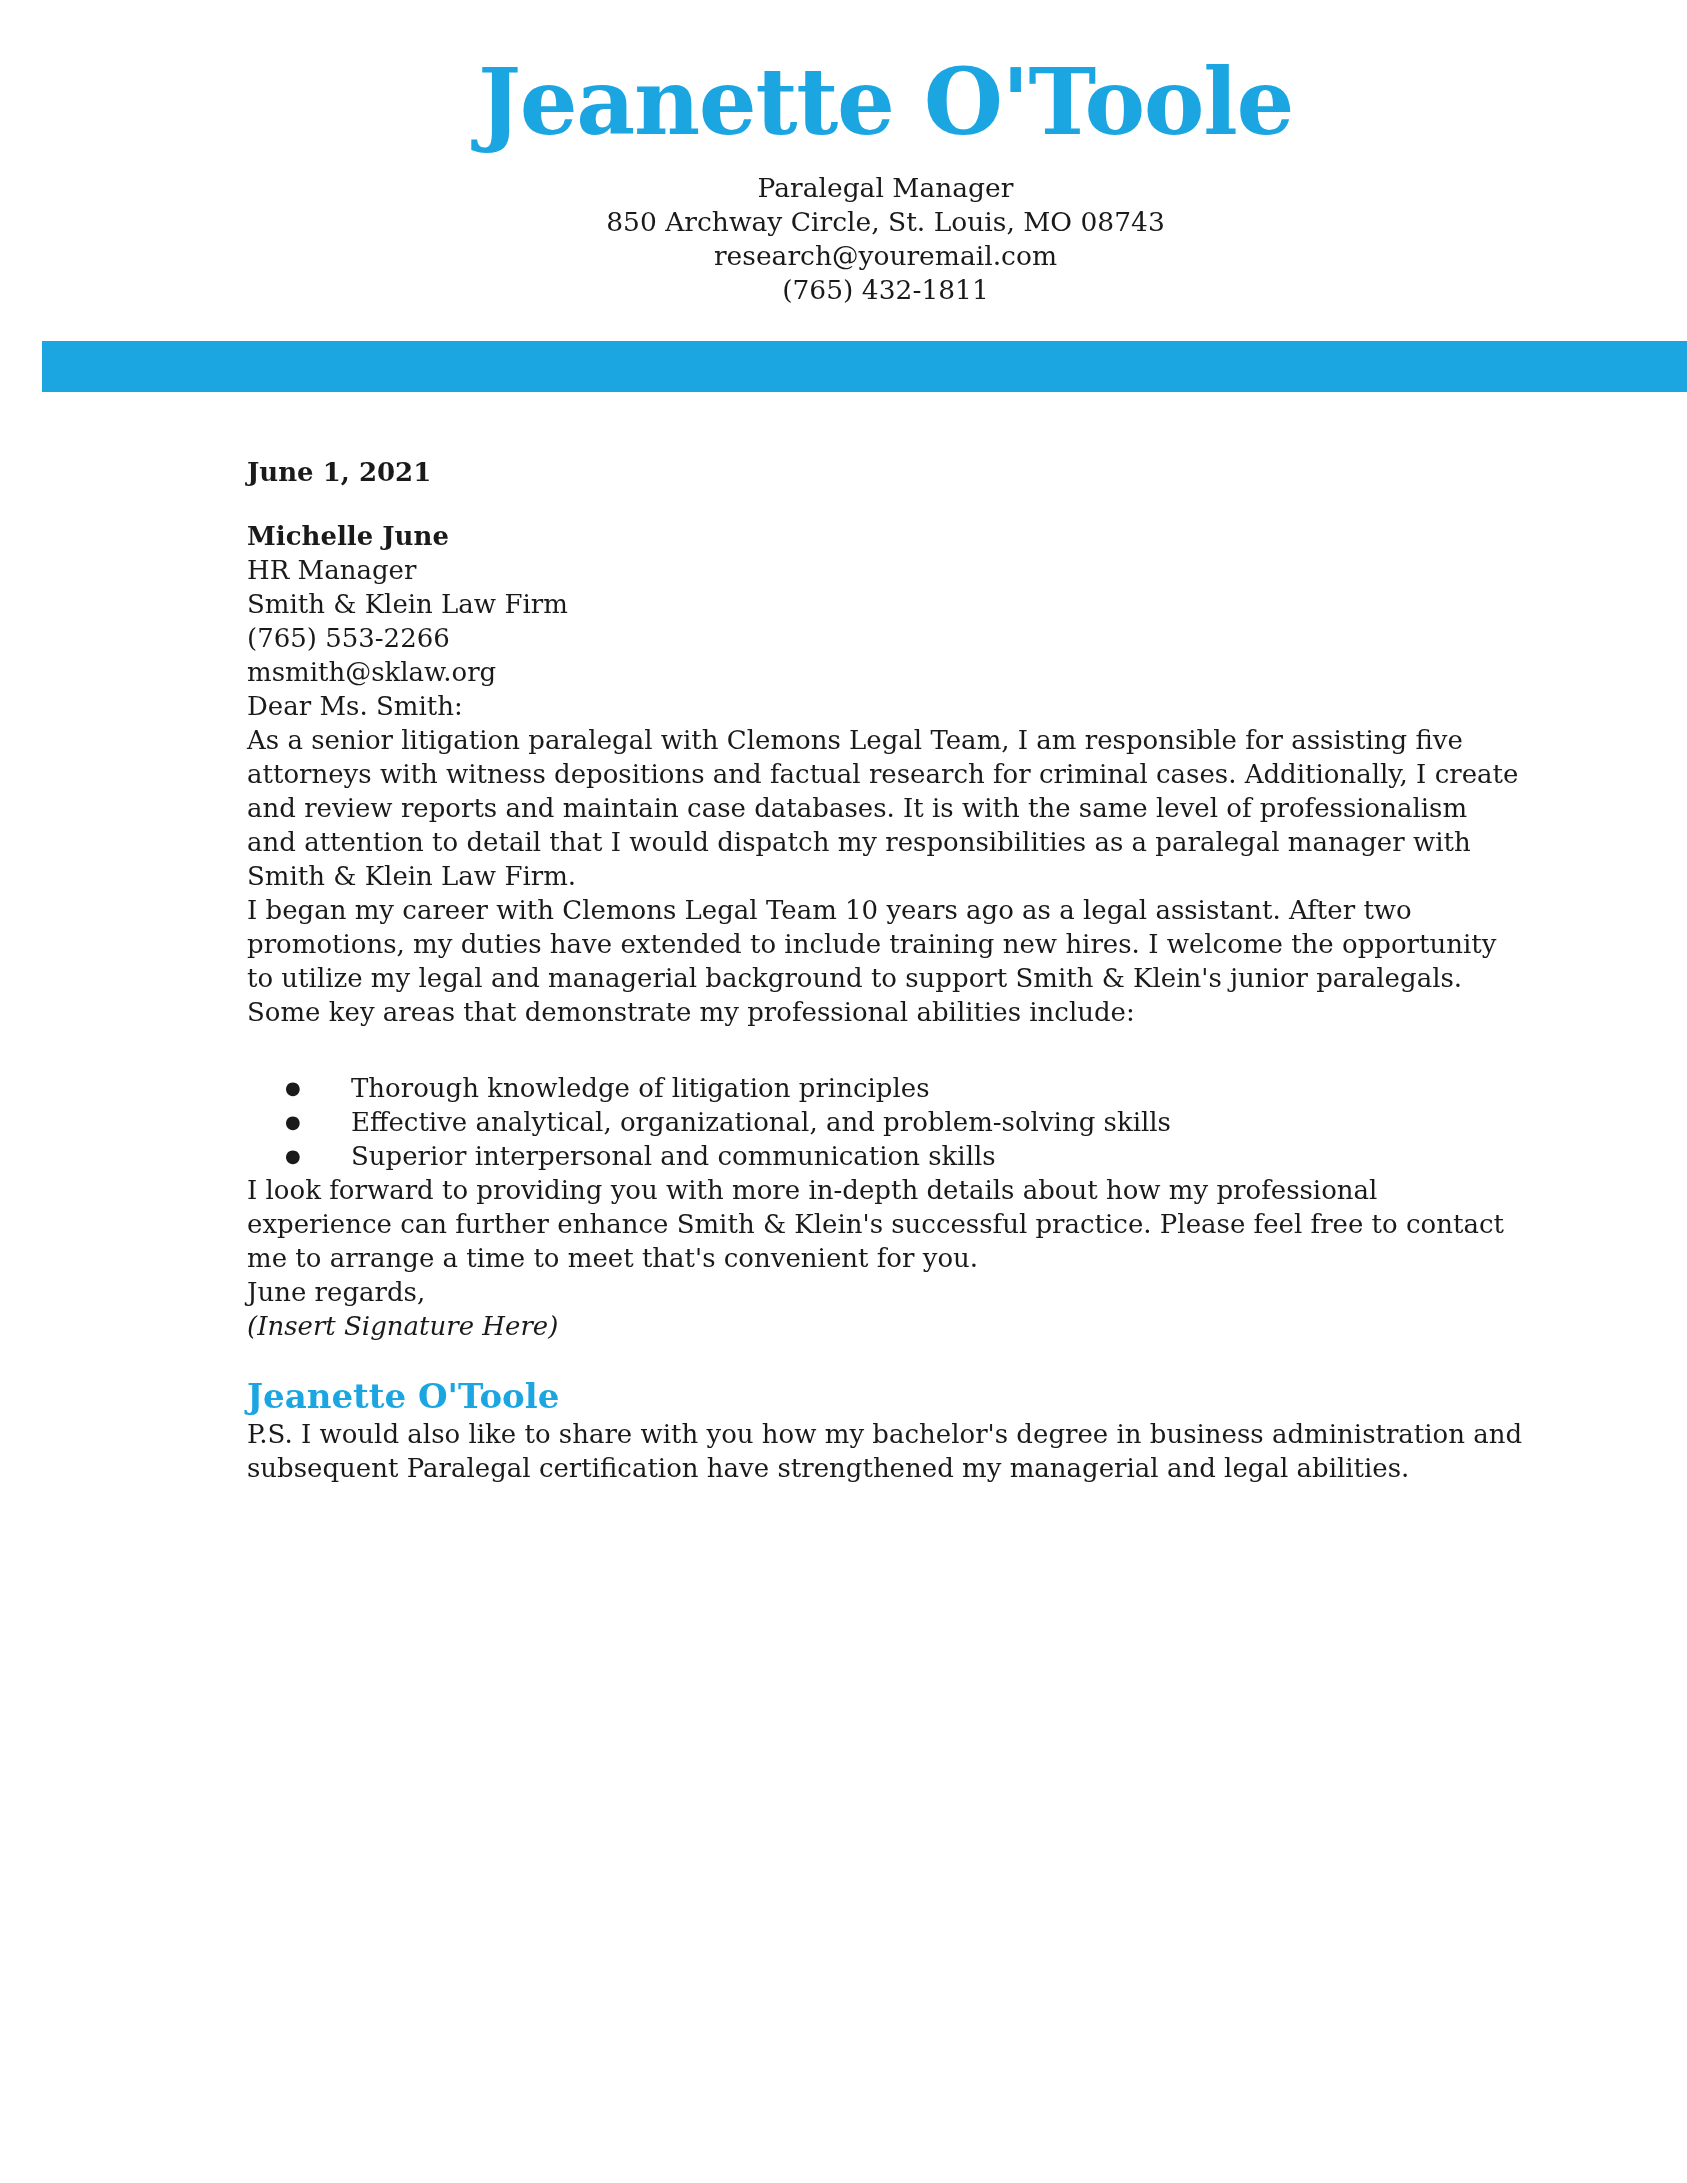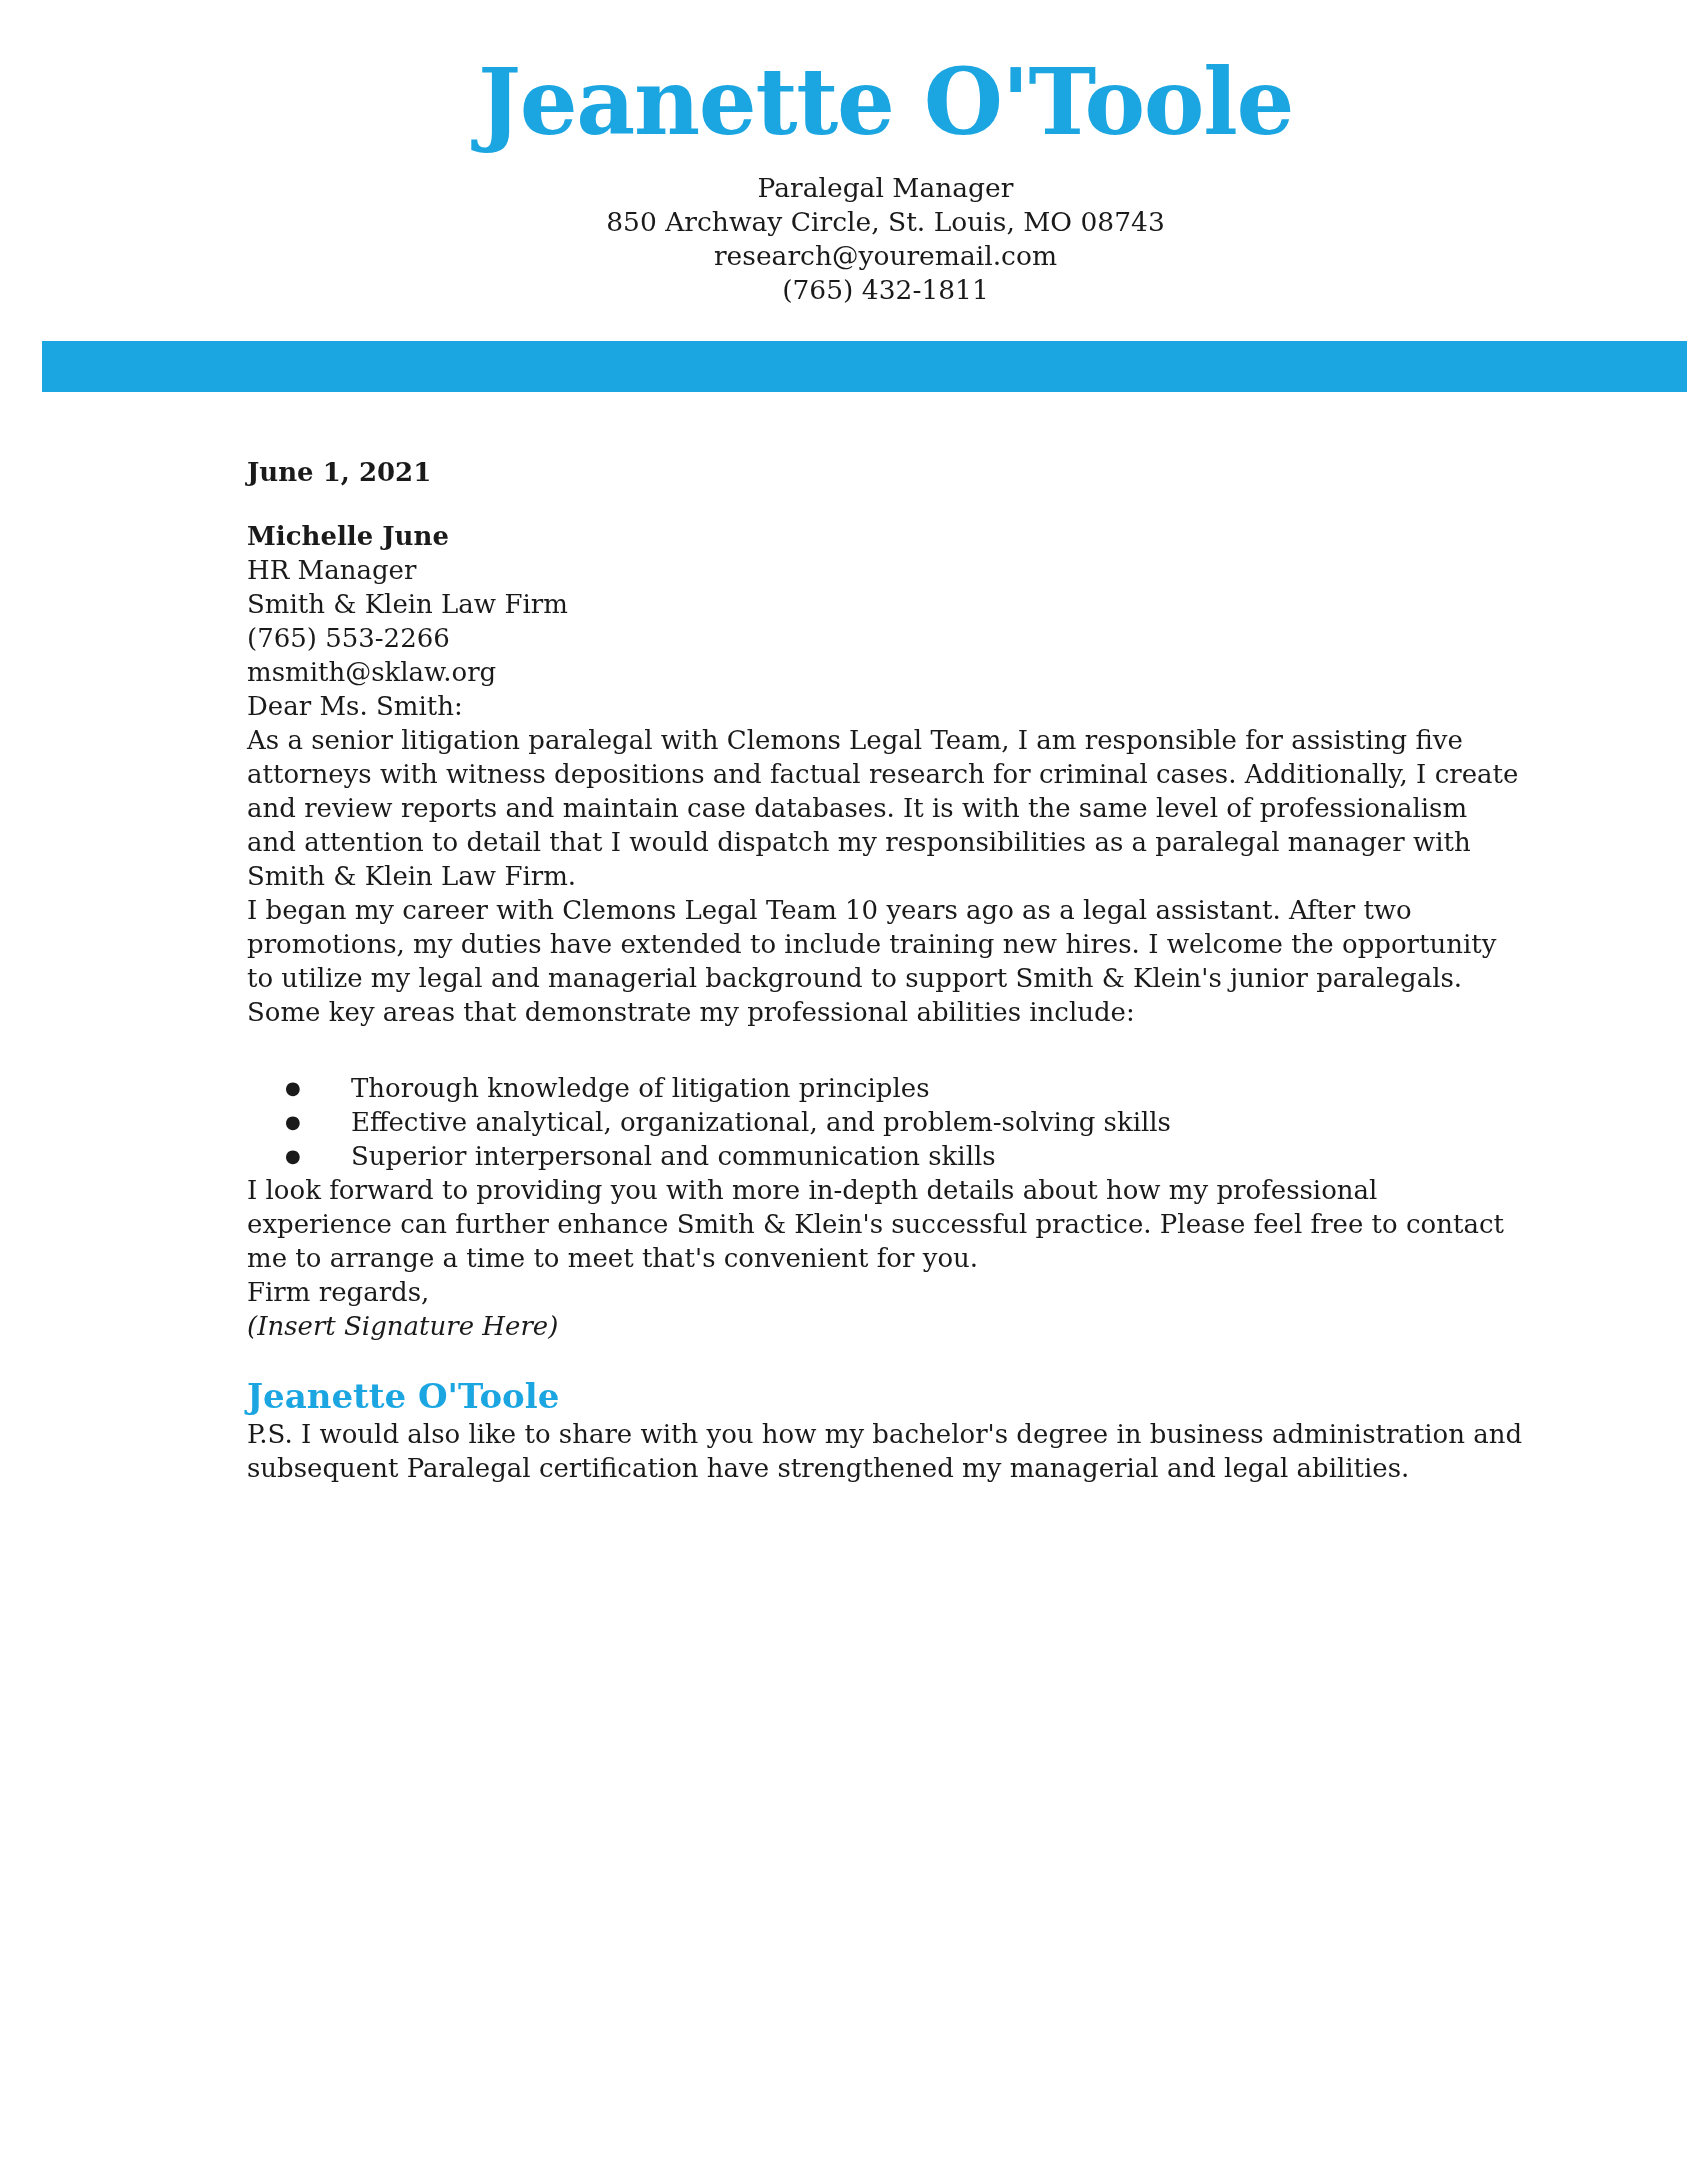--- a/index.html
+++ b/index.html
@@ -105,21 +105,21 @@
     <p class="para-2">I began my career with Clemons Legal Team 10 years ago as a legal assistant. After two promotions, my duties have extended to include training new hires. I welcome the opportunity to utilize my legal and managerial background to support Smith &amp; Klein's junior paralegals. Some key areas that demonstrate my professional abilities include:</p>
 
     <ul class="skills">
       <li>Thorough knowledge of litigation principles</li>
       <li>Effective analytical, organizational, and problem-solving skills</li>
       <li>Superior interpersonal and communication skills</li>
     </ul>
 
     <p class="para-3">I look forward to providing you with more in-depth details about how my professional experience can further enhance Smith &amp; Klein's successful practice. Please feel free to contact me to arrange a time to meet that's convenient for you.</p>
 
-    <p class="closing">Firm regards,</p>
+    <p class="closing">June regards,</p>
 
     <p class="sig-placeholder italic">(Insert Signature Here)</p>
 
     <h2 class="sig-name">Jeanette O'Toole</h2>
 
     <p class="postscript">P.S. I would also like to share with you how my bachelor's degree in business administration and subsequent Paralegal certification have strengthened my managerial and legal abilities.</p>
 
   </main>
 </div>
 

